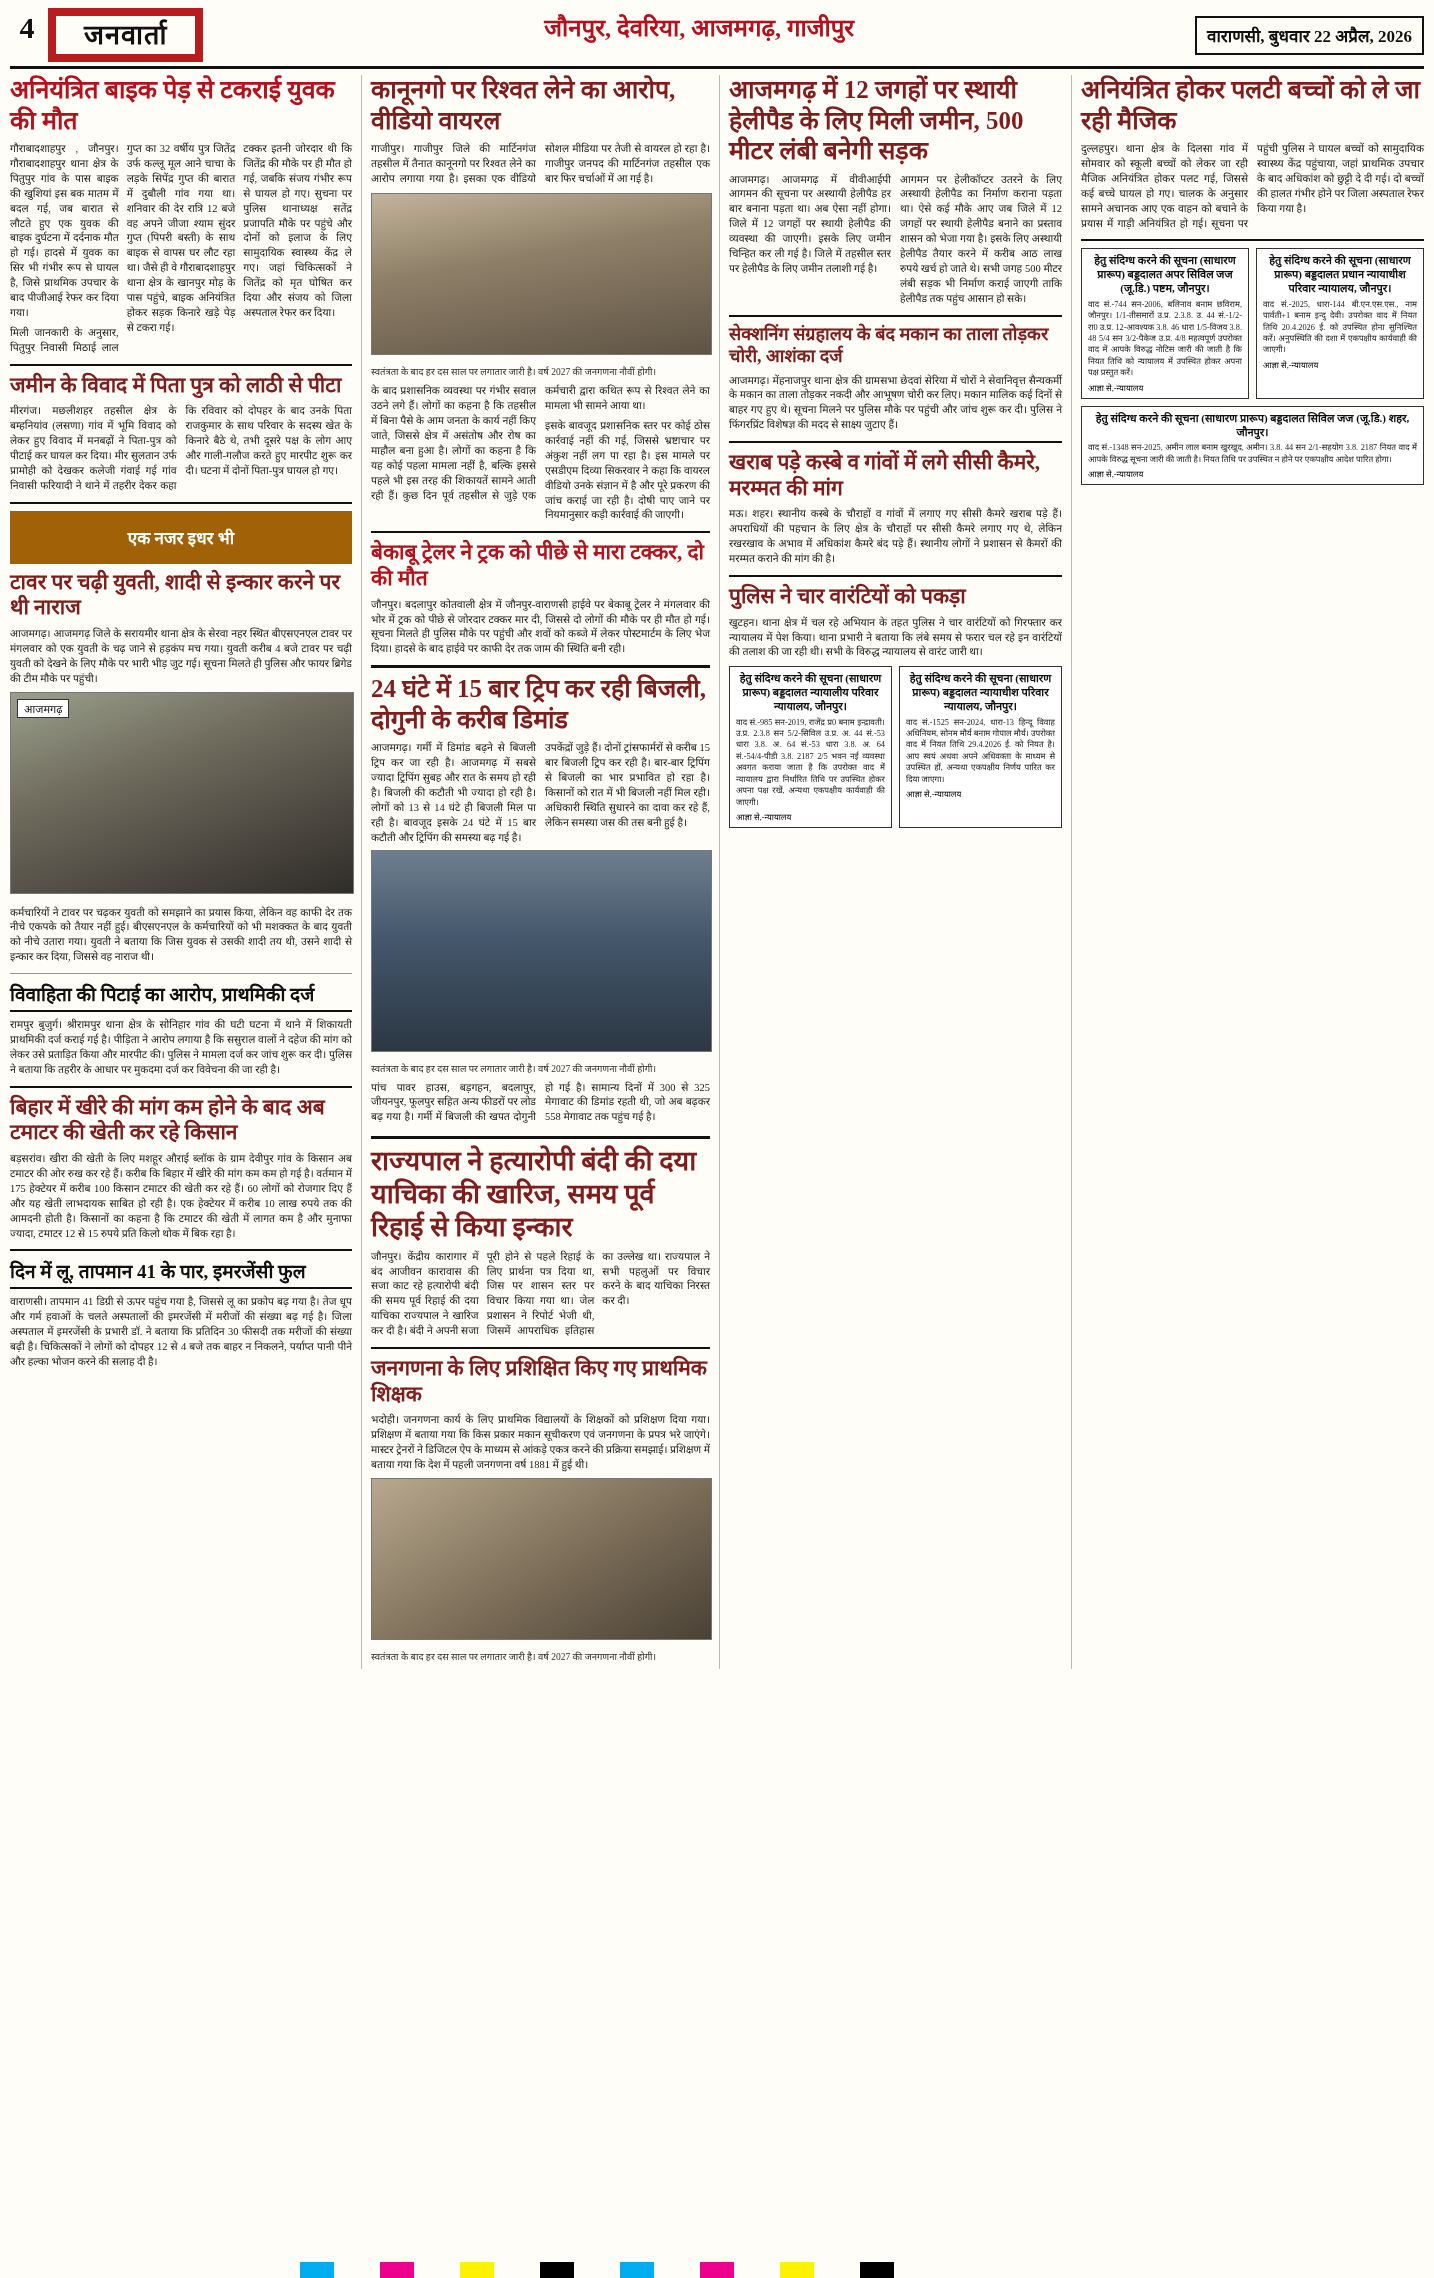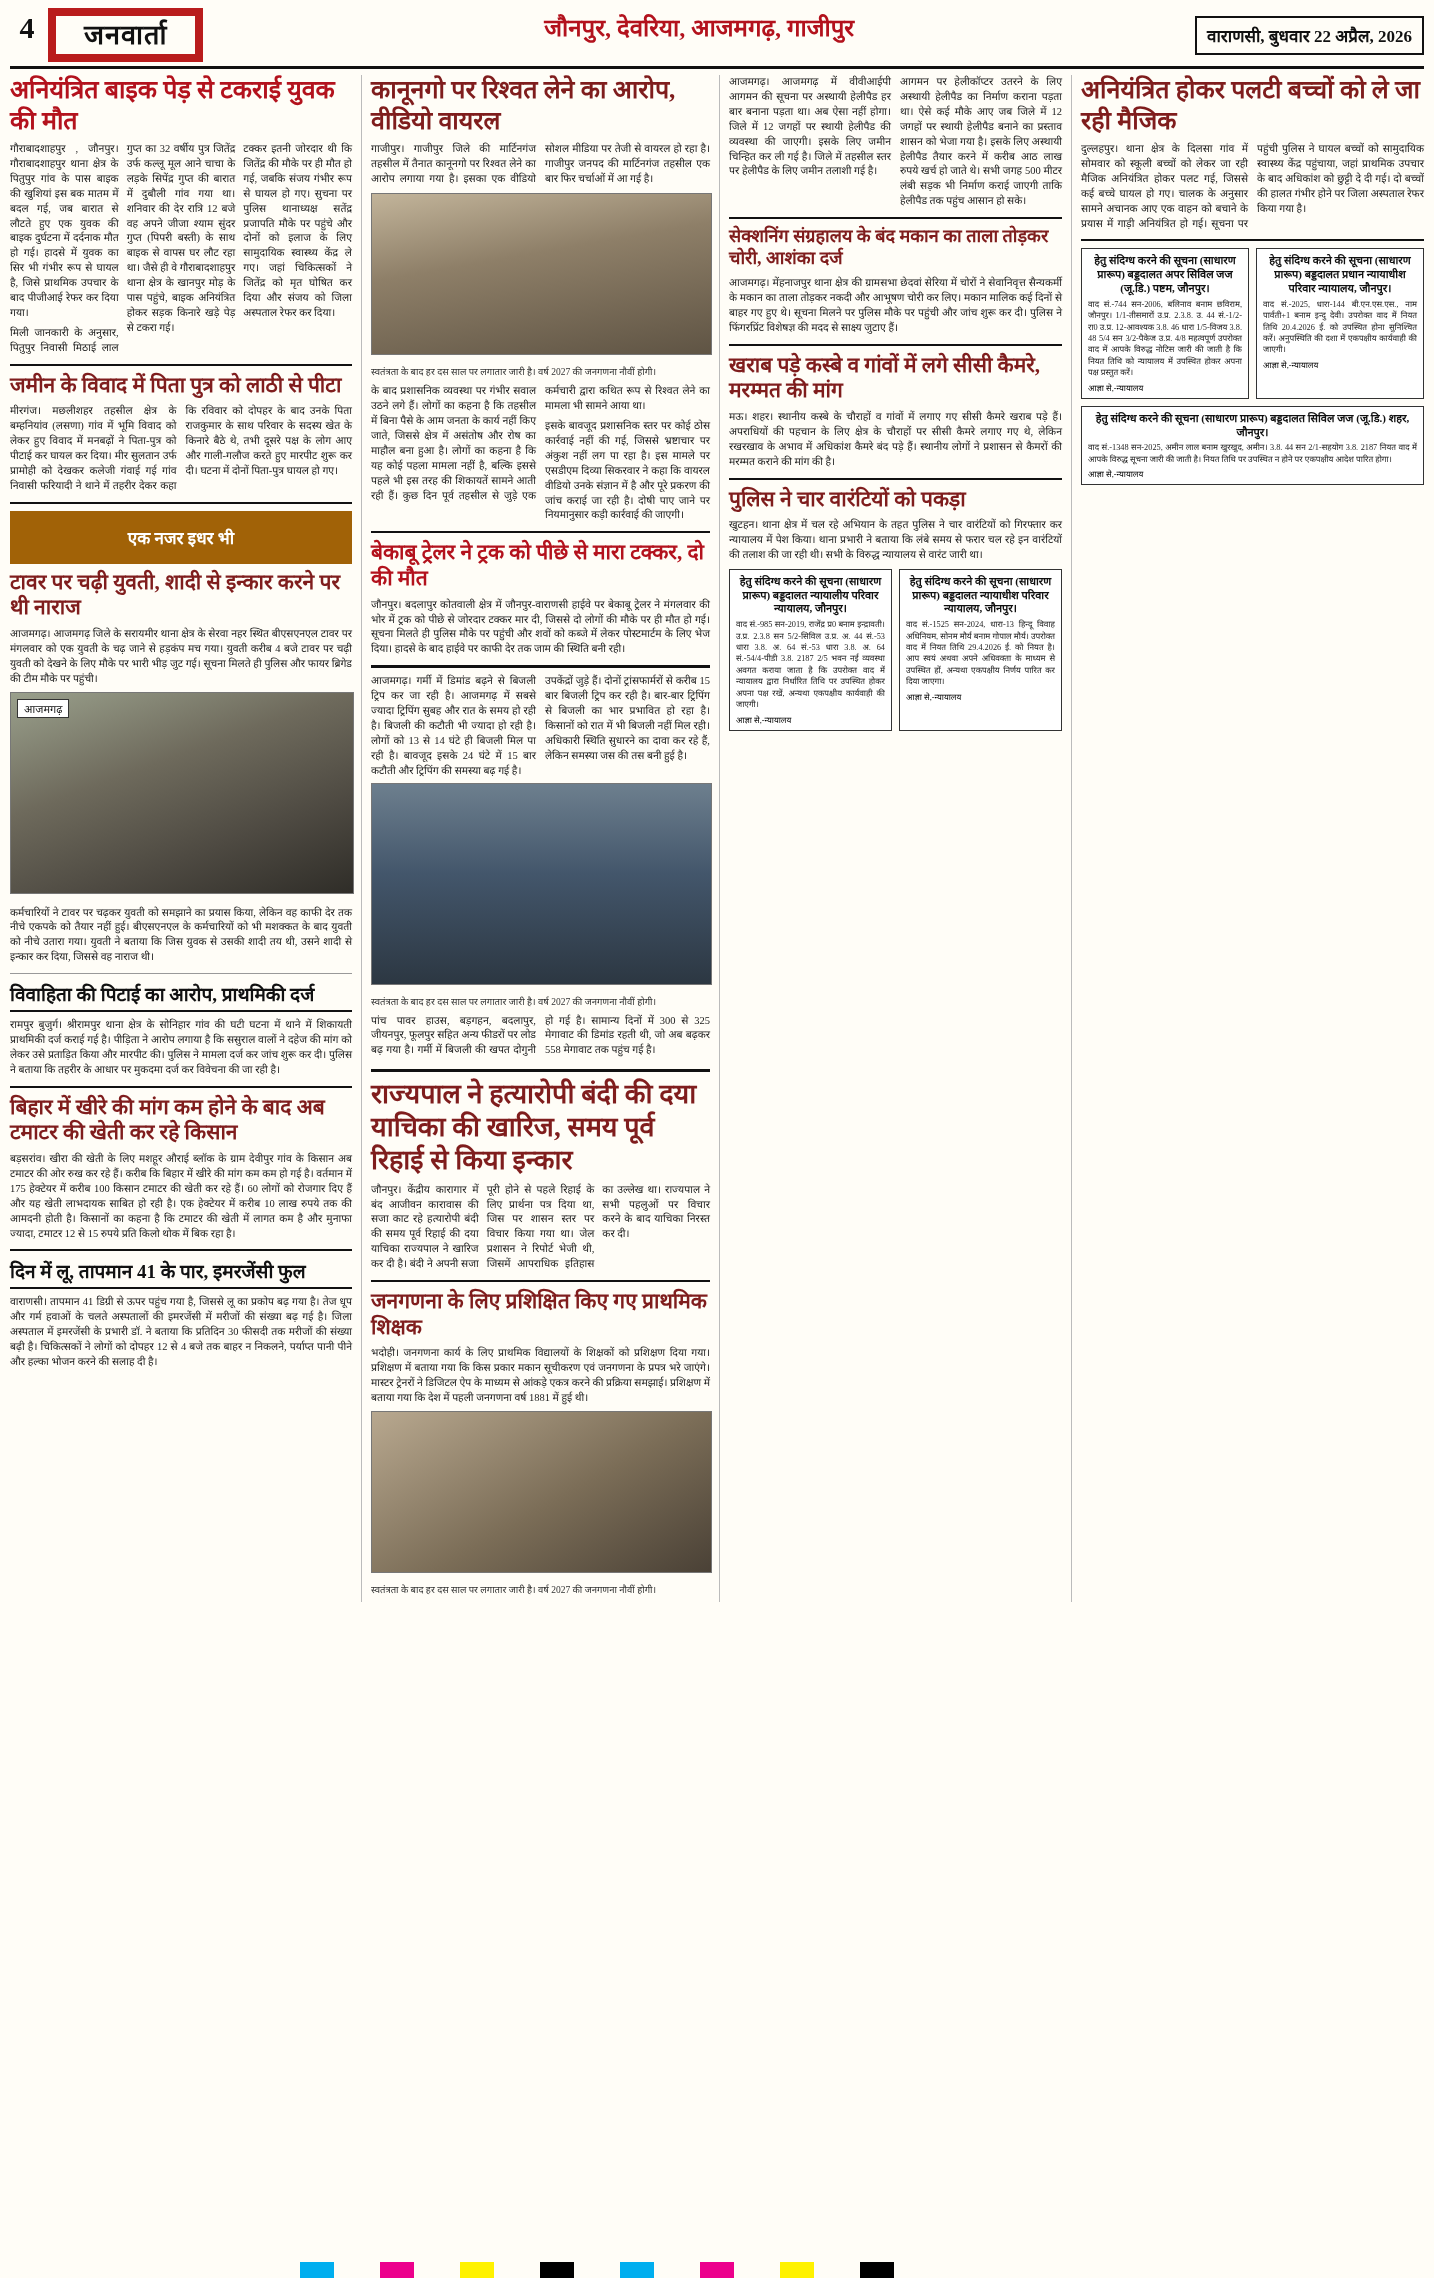--- a/index.html
+++ b/index.html
@@ -157,20 +157,21 @@
       <div class="twocol">
         <p class="body">के बाद प्रशासनिक व्यवस्था पर गंभीर सवाल उठने लगे हैं। लोगों का कहना है कि तहसील में बिना पैसे के आम जनता के कार्य नहीं किए जाते, जिससे क्षेत्र में असंतोष और रोष का माहौल बना हुआ है। लोगों का कहना है कि यह कोई पहला मामला नहीं है, बल्कि इससे पहले भी इस तरह की शिकायतें सामने आती रही हैं। कुछ दिन पूर्व तहसील से जुड़े एक कर्मचारी द्वारा कथित रूप से रिश्वत लेने का मामला भी सामने आया था।</p>
         <p class="body">इसके बावजूद प्रशासनिक स्तर पर कोई ठोस कार्रवाई नहीं की गई, जिससे भ्रष्टाचार पर अंकुश नहीं लग पा रहा है। इस मामले पर एसडीएम दिव्या सिकरवार ने कहा कि वायरल वीडियो उनके संज्ञान में है और पूरे प्रकरण की जांच कराई जा रही है। दोषी पाए जाने पर नियमानुसार कड़ी कार्रवाई की जाएगी।</p>
       </div>
 
       <div class="rule"></div>
       <h2 class="hl sm red">बेकाबू ट्रेलर ने ट्रक को पीछे से मारा टक्कर, दो की मौत</h2>
       <p class="body">जौनपुर। बदलापुर कोतवाली क्षेत्र में जौनपुर-वाराणसी हाईवे पर बेकाबू ट्रेलर ने मंगलवार की भोर में ट्रक को पीछे से जोरदार टक्कर मार दी, जिससे दो लोगों की मौके पर ही मौत हो गई। सूचना मिलते ही पुलिस मौके पर पहुंची और शवों को कब्जे में लेकर पोस्टमार्टम के लिए भेज दिया। हादसे के बाद हाईवे पर काफी देर तक जाम की स्थिति बनी रही।</p>
 
       <div class="blockline"></div>
+      <h2 class="hl">24 घंटे में 15 बार ट्रिप कर रही बिजली, दोगुनी के करीब डिमांड</h2>
       <div class="twocol">
         <p class="body">आजमगढ़। गर्मी में डिमांड बढ़ने से बिजली ट्रिप कर जा रही है। आजमगढ़ में सबसे ज्यादा ट्रिपिंग सुबह और रात के समय हो रही है। बिजली की कटौती भी ज्यादा हो रही है। लोगों को 13 से 14 घंटे ही बिजली मिल पा रही है। बावजूद इसके 24 घंटे में 15 बार कटौती और ट्रिपिंग की समस्या बढ़ गई है।</p>
         <p class="body">उपकेंद्रों जुड़े हैं। दोनों ट्रांसफार्मरों से करीब 15 बार बिजली ट्रिप कर रही है। बार-बार ट्रिपिंग से बिजली का भार प्रभावित हो रहा है। किसानों को रात में भी बिजली नहीं मिल रही। अधिकारी स्थिति सुधारने का दावा कर रहे हैं, लेकिन समस्या जस की तस बनी हुई है।</p>
       </div>
       <div class="photo tall">
         <div class="ph-grad b"></div>
       </div>
       <div class="cap">स्वतंत्रता के बाद हर दस साल पर लगातार जारी है। वर्ष 2027 की जनगणना नौवीं होगी।</div>
       <div class="twocol">
         <p class="body">पांच पावर हाउस, बड़गहन, बदलापुर, जीयनपुर, फूलपुर सहित अन्य फीडरों पर लोड बढ़ गया है। गर्मी में बिजली की खपत दोगुनी हो गई है। सामान्य दिनों में 300 से 325 मेगावाट की डिमांड रहती थी, जो अब बढ़कर 558 मेगावाट तक पहुंच गई है।</p>
@@ -185,20 +186,21 @@
       <div class="rule"></div>
       <h2 class="hl sm">जनगणना के लिए प्रशिक्षित किए गए प्राथमिक शिक्षक</h2>
       <p class="body">भदोही। जनगणना कार्य के लिए प्राथमिक विद्यालयों के शिक्षकों को प्रशिक्षण दिया गया। प्रशिक्षण में बताया गया कि किस प्रकार मकान सूचीकरण एवं जनगणना के प्रपत्र भरे जाएंगे। मास्टर ट्रेनरों ने डिजिटल ऐप के माध्यम से आंकड़े एकत्र करने की प्रक्रिया समझाई। प्रशिक्षण में बताया गया कि देश में पहली जनगणना वर्ष 1881 में हुई थी।</p>
       <div class="photo med">
         <div class="ph-grad d"></div>
       </div>
       <div class="cap">स्वतंत्रता के बाद हर दस साल पर लगातार जारी है। वर्ष 2027 की जनगणना नौवीं होगी।</div>
     </div>
 
     <div class="col c3">
+      <h2 class="hl">आजमगढ़ में 12 जगहों पर स्थायी हेलीपैड के लिए मिली जमीन, 500 मीटर लंबी बनेगी सड़क</h2>
       <div class="twocol">
         <p class="body">आजमगढ़। आजमगढ़ में वीवीआईपी आगमन की सूचना पर अस्थायी हेलीपैड हर बार बनाना पड़ता था। अब ऐसा नहीं होगा। जिले में 12 जगहों पर स्थायी हेलीपैड की व्यवस्था की जाएगी। इसके लिए जमीन चिन्हित कर ली गई है। जिले में तहसील स्तर पर हेलीपैड के लिए जमीन तलाशी गई है।</p>
         <p class="body">आगमन पर हेलीकॉप्टर उतरने के लिए अस्थायी हेलीपैड का निर्माण कराना पड़ता था। ऐसे कई मौके आए जब जिले में 12 जगहों पर स्थायी हेलीपैड बनाने का प्रस्ताव शासन को भेजा गया है। इसके लिए अस्थायी हेलीपैड तैयार करने में करीब आठ लाख रुपये खर्च हो जाते थे। सभी जगह 500 मीटर लंबी सड़क भी निर्माण कराई जाएगी ताकि हेलीपैड तक पहुंच आसान हो सके।</p>
       </div>
 
       <div class="rule"></div>
       <h2 class="hl xsm">सेक्शनिंग संग्रहालय के बंद मकान का ताला तोड़कर चोरी, आशंका दर्ज</h2>
       <p class="body">आजमगढ़। मेंहनाजपुर थाना क्षेत्र की ग्रामसभा छेदवां सेरिया में चोरों ने सेवानिवृत्त सैन्यकर्मी के मकान का ताला तोड़कर नकदी और आभूषण चोरी कर लिए। मकान मालिक कई दिनों से बाहर गए हुए थे। सूचना मिलने पर पुलिस मौके पर पहुंची और जांच शुरू कर दी। पुलिस ने फिंगरप्रिंट विशेषज्ञ की मदद से साक्ष्य जुटाए हैं।</p>
 
       <div class="rule"></div>

